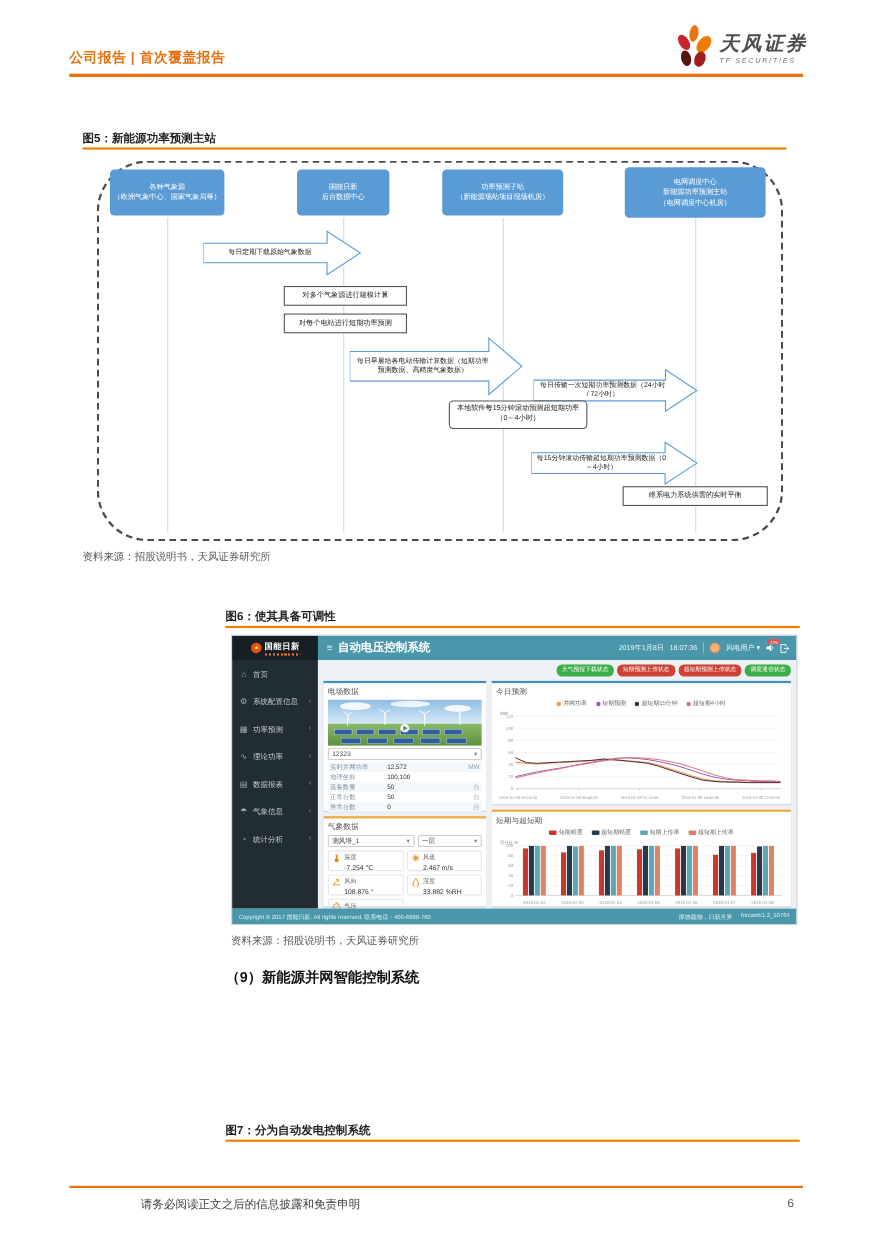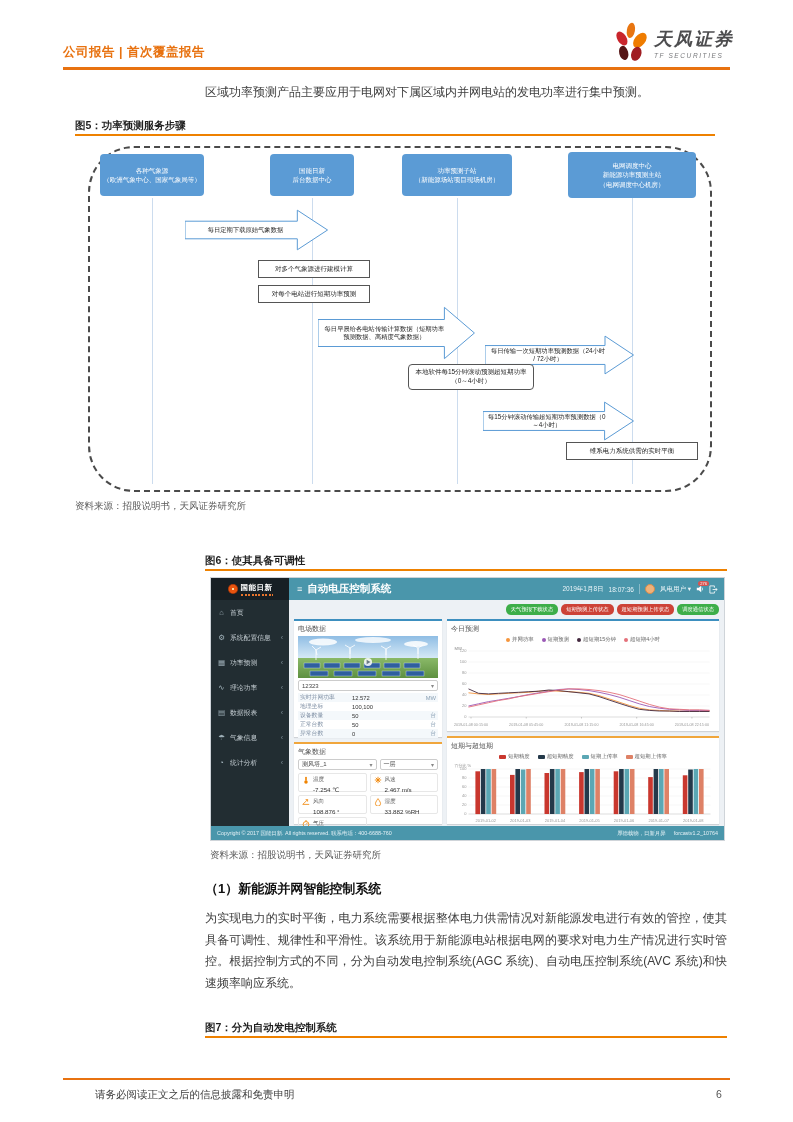--- a/index.html
+++ b/index.html
@@ -13,21 +13,21 @@
   .header-rule { background:#e87210; height:2.5px; }
   .brand { display:flex; align-items:center; gap:6px;font-style:italic; }
   .brand-text .cn { font-size:18px; font-weight:bold; color:#4d4d4f; letter-spacing:2px; }
   .brand-text .en { font-size:6.5px; color:#77787b; letter-spacing:1.6px; margin-top:1px; }
   .body-text { font-size:12px; line-height:1.8; color:#3d3d3d; text-align:justify; }
   .fig-caption { font-size:10.5px; font-weight:bold; color:#1f1f1f; }
   .fig-rule { background:#ee8100; height:1.5px; }
   .source-note { font-size:9.5px; color:#595959; }
   .sec-heading { font-size:13px; font-weight:bold; color:#111; }
   .page-footer-rule { background:#e87210; height:2px; }
-  .page-footer-text { font-size:10.5px; color:#3d3d3d; }
+  .page-footer-text { font-size:10.5px; color:#3d3d3d;margin-left:33px; }
   .page-no { font-size:10.5px; color:#555; }
 
   
   .flow-wrap { border:2px dashed #4a4a4a; border-radius:46px; background:#fff; }
   .lane-line { width:1px; background:#ccdcee; }
   .lane-box { background:#5b9bd5; color:#fff; border-radius:4px; font-size:6.5px; line-height:1.45;
               display:flex; flex-direction:column; align-items:center; justify-content:center;
               text-align:center; padding:3px 2px; }
   .flow-box { background:#fff; border:1px solid #555; font-size:6.5px; line-height:1.35; color:#222;
               display:flex; align-items:center; justify-content:center; text-align:center; padding:1px 3px; }
@@ -104,23 +104,22 @@
       </svg>
     </span>
     <span class="brand-text">
       <span class="cn" style="display:block">天风证券</span>
       <span class="en" style="display:block">TF SECURITIES</span>
     </span>
   </div>
 
   <div class="abs header-rule" style="left:63px; top:67px; width:667px;"></div>
 
-  <div class="abs body-text" style="left:205px; top:82px; width:522px;">区域功率预测产品主要应用于电网对下属区域内并网电站的发电功率进行集中预测。</div>
-
-  <div class="abs fig-caption" style="left:75px; top:119px;">图5：功率预测服务步骤</div>
+
+  <div class="abs fig-caption" style="left:75px; top:119px;">图5：新能源功率预测主站</div>
   <div class="abs fig-rule" style="left:75px; top:134px; width:640px;"></div>
 
   <div class="abs flow-wrap" style="left:88px; top:146px; width:624px; height:346px;">
 
     <div class="abs lane-line" style="left:62px; top:50px; height:286px;"></div>
     <div class="abs lane-line" style="left:222px; top:50px; height:286px;"></div>
     <div class="abs lane-line" style="left:367px; top:50px; height:286px;"></div>
     <div class="abs lane-line" style="left:542px; top:50px; height:286px;"></div>
 
     <div class="abs lane-box" style="left:10px; top:6px; width:104px; height:42px;">
@@ -552,22 +551,21 @@
       <span>Copyright © 2017 国能日新. All rights reserved. 联系电话：400-6688-760</span>
       <span class="right">
         <span>厚德载物，日新月异</span>
         <span>forcastv1.2_10764</span>
       </span>
     </div>
   </div>
 
   <div class="abs source-note" style="left:210px; top:849px;">资料来源：招股说明书，天风证券研究所</div>
 
-  <div class="abs sec-heading" style="left:205px; top:880px;">（1）新能源并网智能控制系统</div>
-  <div class="abs body-text" style="left:205px; top:908px; width:522px;">为实现电力的实时平衡，电力系统需要根据整体电力供需情况对新能源发电进行有效的管控，使其具备可调性、规律性和平滑性。该系统用于新能源电站根据电网的要求对电力生产情况进行实时管控。根据控制方式的不同，分为自动发电控制系统(AGC 系统)、自动电压控制系统(AVC 系统)和快速频率响应系统。</div>
+  <div class="abs sec-heading" style="left:205px; top:880px;">（9）新能源并网智能控制系统</div>
 
   <div class="abs fig-caption" style="left:205px; top:1021px;">图7：分为自动发电控制系统</div>
   <div class="abs fig-rule" style="left:205px; top:1036px; width:522px;"></div>
 
   <div class="abs page-footer-rule" style="left:63px; top:1078px; width:667px;"></div>
   <div class="abs page-footer-text" style="left:95px; top:1088px;">请务必阅读正文之后的信息披露和免责申明</div>
   <div class="abs page-no" style="left:716px; top:1088px;">6</div>
 
 </div>
 

